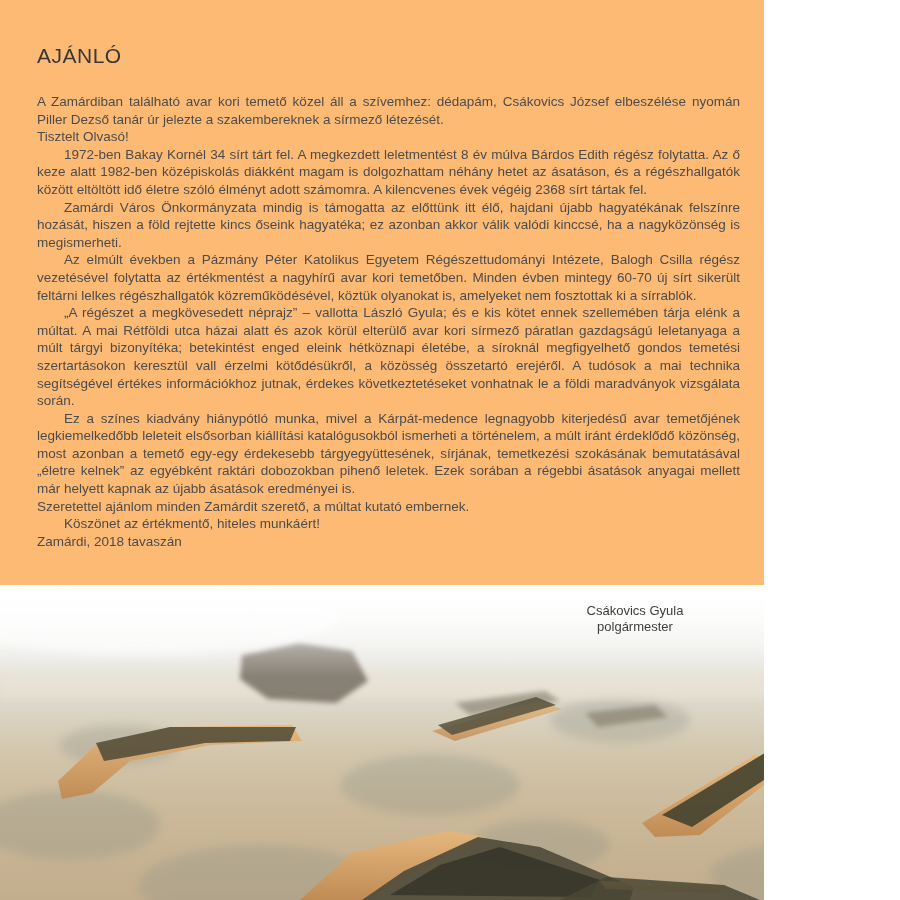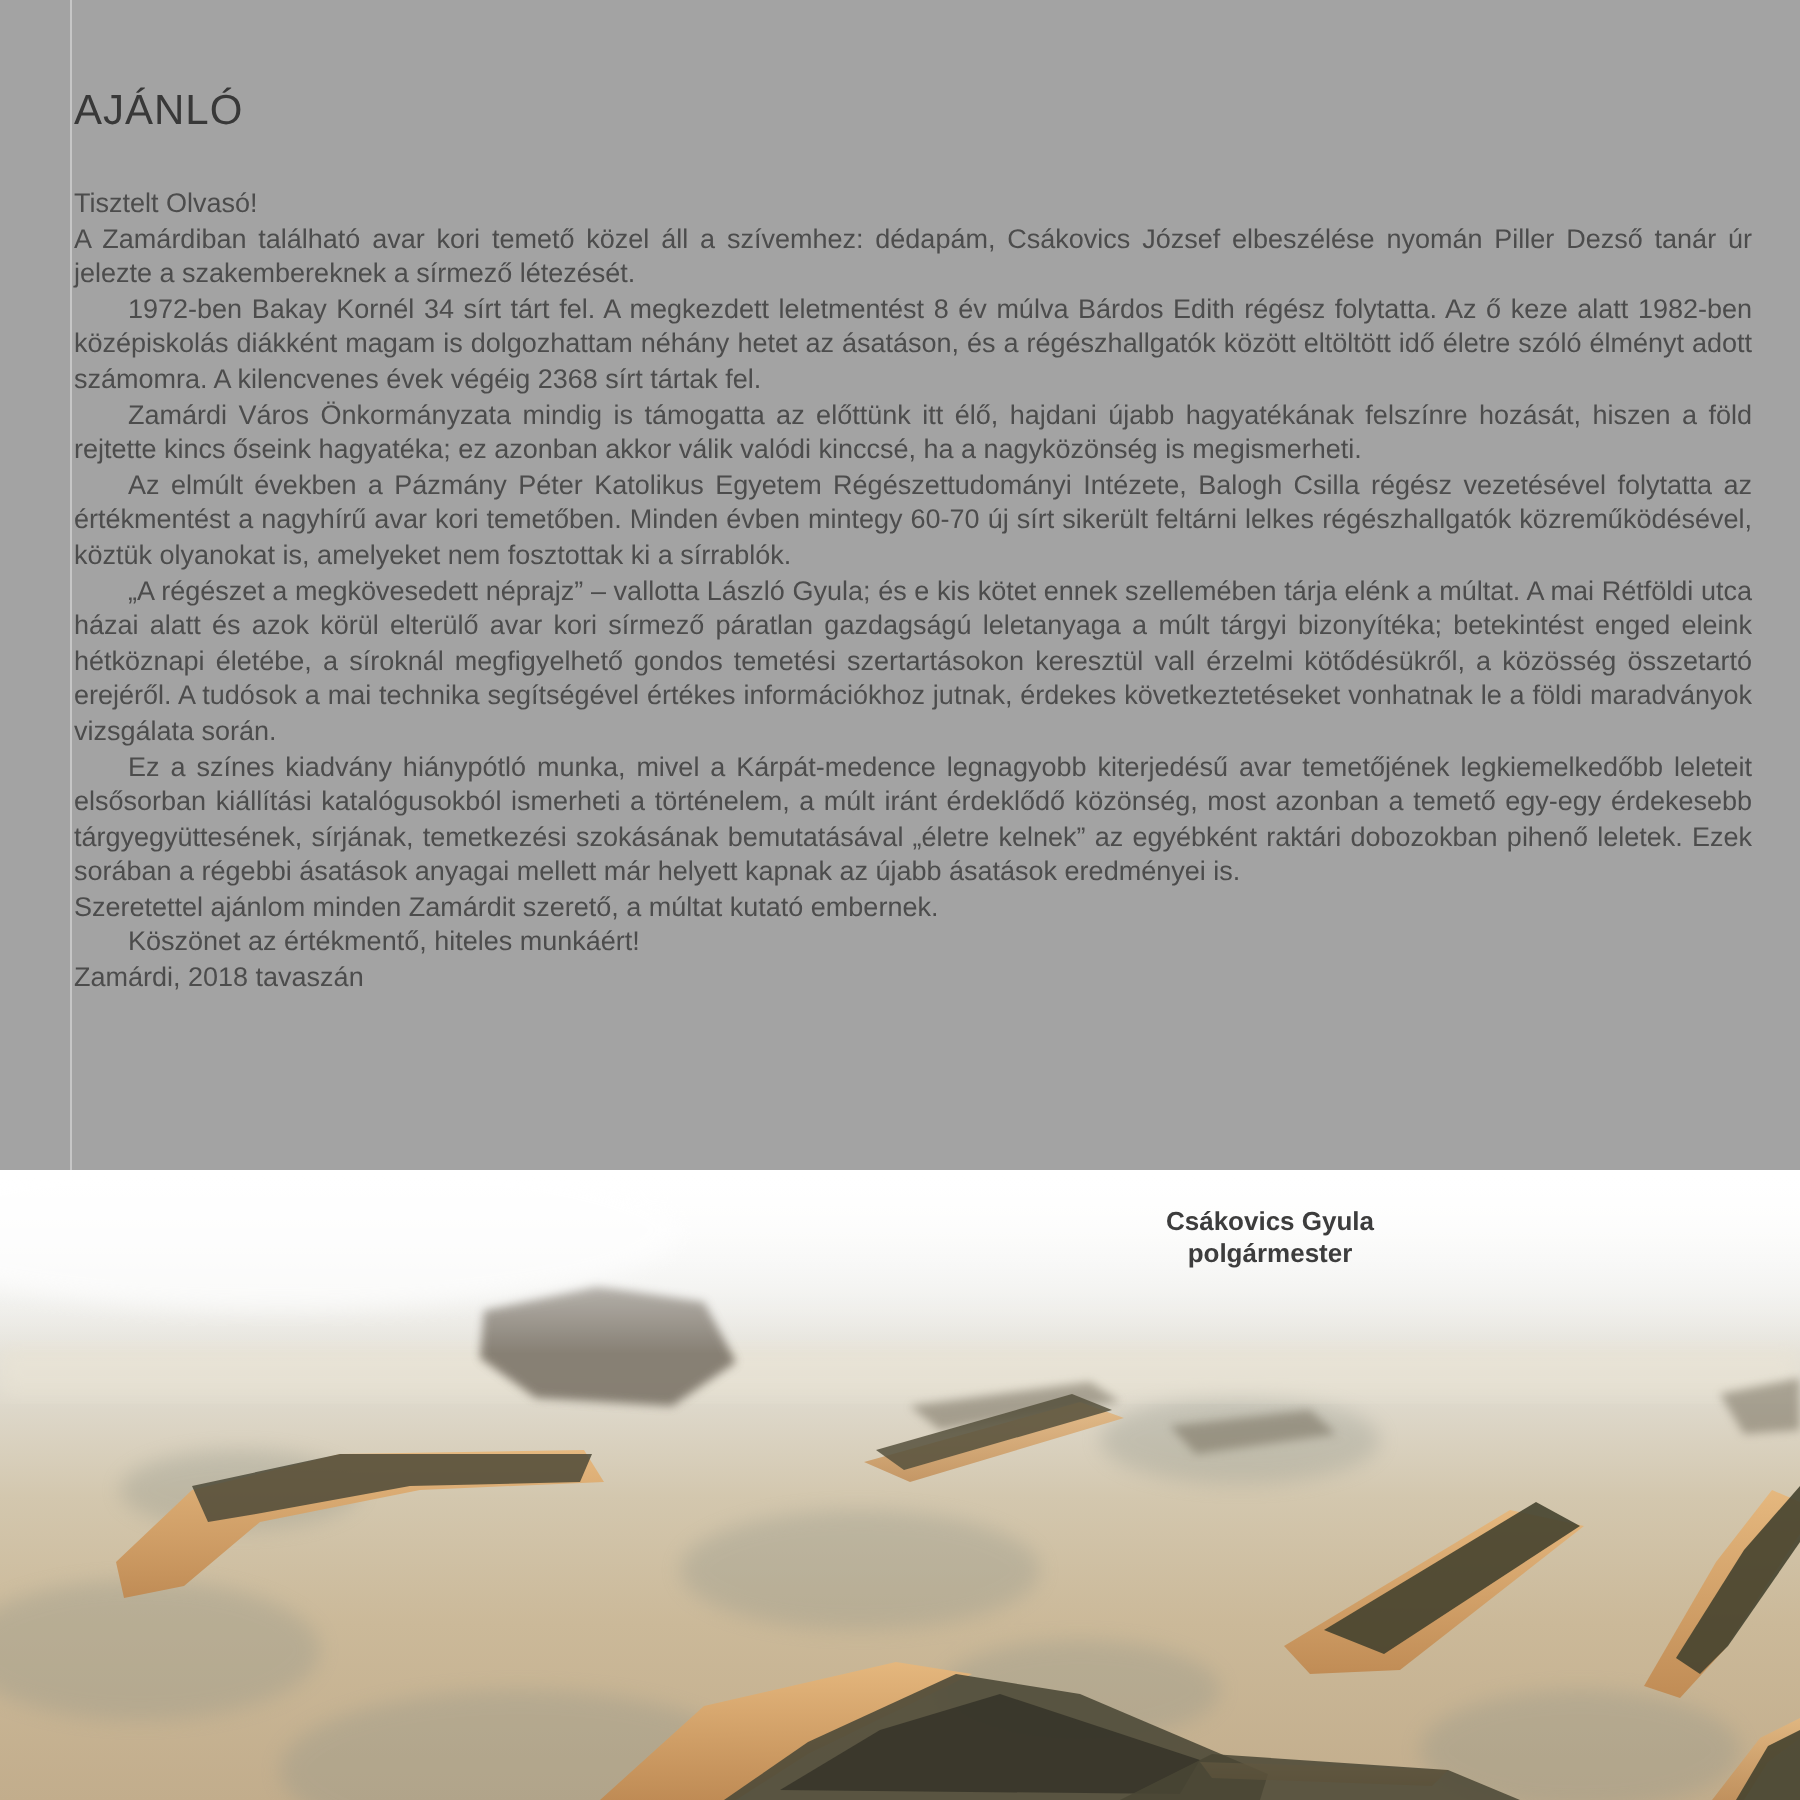--- a/index.html
+++ b/index.html
@@ -1,43 +1,43 @@
 <!DOCTYPE html>
 <html><head>
 <meta charset="utf-8">
 <style>
   html,body{margin:0;padding:0;background:#ffffff;}
-  .page{position:relative;width:900px;height:900px;background:#a3a3a3;overflow:hidden;
+  .page{position:relative;width:764px;height:900px;background:#fdba74;overflow:hidden;
         font-family:"Liberation Sans", sans-serif;}
   .edge-line{position:absolute;left:35px;top:0;width:1px;height:588px;background:#c6c6c6;}
   .doc{position:absolute;left:37px;right:24px;top:44px;color:#4c4c4c;
        font-size:13.5px;line-height:17.6px;}
   .title{font-size:21px;line-height:24px;font-weight:400;letter-spacing:.5px;color:#383838;
          margin:0 0 25px 0;}
   .greeting{margin:0 0 17px 0;}
   p.para{margin:0;text-align:justify;}
   p.ind{text-indent:27px;}
   .closing{margin-top:17px;}
   .dateline{margin-top:18px;}
   .photo{position:absolute;left:0;top:585px;width:900px;height:315px;}
   .photo svg{display:block;width:100%;height:100%;}
   .signature{position:absolute;left:550px;top:603px;width:170px;text-align:center;
-             color:#3d3d3d;font-size:13px;line-height:16px;font-weight:bold;}
+             color:#3d3d3d;font-size:13px;line-height:16px;}
 </style>
 </head>
 <body>
 
 <div class="page">
 
   <div class="edge-line"></div>
 
   <div class="doc">
     <h1 class="title">AJÁNLÓ</h1>
+    <p class="para">A Zamárdiban található avar kori temető közel áll a szívemhez: dédapám, Csákovics József elbeszélése nyomán Piller Dezső tanár úr jelezte a szakembereknek a sírmező létezését.</p>
     <p class="para greeting">Tisztelt Olvasó!</p>
-    <p class="para">A Zamárdiban található avar kori temető közel áll a szívemhez: dédapám, Csákovics József elbeszélése nyomán Piller Dezső tanár úr jelezte a szakembereknek a sírmező létezését.</p>
     <p class="para ind">1972-ben Bakay Kornél 34 sírt tárt fel. A megkezdett leletmentést 8 év múlva Bárdos Edith régész folytatta. Az ő keze alatt 1982-ben középiskolás diákként magam is dolgozhattam néhány hetet az ásatáson, és a régészhallgatók között eltöltött idő életre szóló élményt adott számomra. A kilencvenes évek végéig 2368 sírt tártak fel.</p>
     <p class="para ind">Zamárdi Város Önkormányzata mindig is támogatta az előttünk itt élő, hajdani újabb hagyatékának felszínre hozását, hiszen a föld rejtette kincs őseink hagyatéka; ez azonban akkor válik valódi kinccsé, ha a nagyközönség is megismerheti.</p>
     <p class="para ind">Az elmúlt években a Pázmány Péter Katolikus Egyetem Régészettudományi Intézete, Balogh Csilla régész vezetésével folytatta az értékmentést a nagyhírű avar kori temetőben. Minden évben mintegy 60-70 új sírt sikerült feltárni lelkes régészhallgatók közreműködésével, köztük olyanokat is, amelyeket nem fosztottak ki a sírrablók.</p>
     <p class="para ind">„A régészet a megkövesedett néprajz” – vallotta László Gyula; és e kis kötet ennek szellemében tárja elénk a múltat. A mai Rétföldi utca házai alatt és azok körül elterülő avar kori sírmező páratlan gazdagságú leletanyaga a múlt tárgyi bizonyítéka; betekintést enged eleink hétköznapi életébe, a síroknál megfigyelhető gondos temetési szertartásokon keresztül vall érzelmi kötődésükről, a közösség összetartó erejéről. A tudósok a mai technika segítségével értékes információkhoz jutnak, érdekes következtetéseket vonhatnak le a földi maradványok vizsgálata során.</p>
     <p class="para ind">Ez a színes kiadvány hiánypótló munka, mivel a Kárpát-medence legnagyobb kiterjedésű avar temetőjének legkiemelkedőbb leleteit elsősorban kiállítási katalógusokból ismerheti a történelem, a múlt iránt érdeklődő közönség, most azonban a temető egy-egy érdekesebb tárgyegyüttesének, sírjának, temetkezési szokásának bemutatásával „életre kelnek” az egyébként raktári dobozokban pihenő leletek. Ezek sorában a régebbi ásatások anyagai mellett már helyett kapnak az újabb ásatások eredményei is.</p>
     <p class="para closing">Szeretettel ajánlom minden Zamárdit szerető, a múltat kutató embernek.</p>
     <p class="para ind">Köszönet az értékmentő, hiteles munkáért!</p>
     <p class="para dateline">Zamárdi, 2018 tavaszán</p>
   </div>
 

